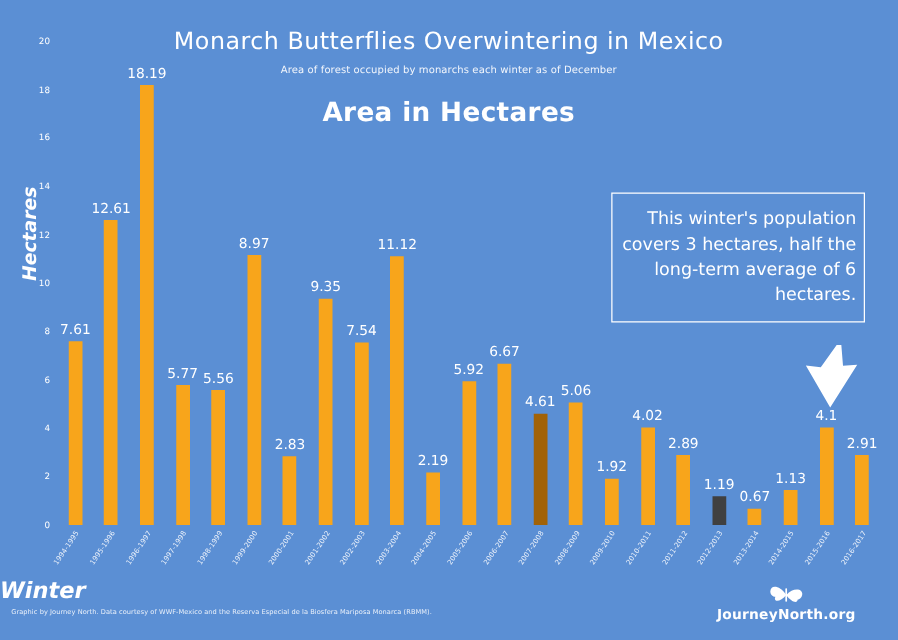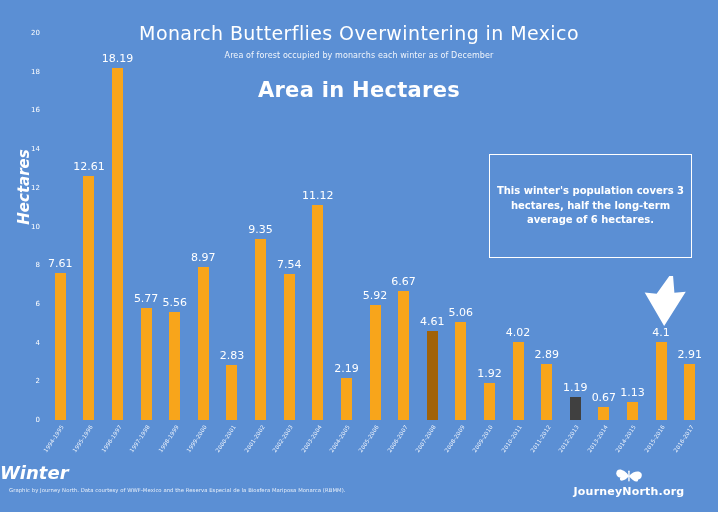--- a/index.html
+++ b/index.html
@@ -88,21 +88,21 @@
   }
 
   
   .callout{
     position:absolute;left:489px;top:154px;width:203px;height:104px;
     border:1.5px solid #ffffff;
     box-sizing:border-box;
     display:flex;align-items:center;justify-content:center;
   }
   .callout-text{
-    text-align:center;font-size:10px;font-weight:700;line-height:1.45;
+    text-align:right;font-size:14px;font-weight:400;line-height:1.45;
     color:#ffffff;padding:0 6px;
   }
 
   
   .arrow{position:absolute;left:634px;top:276px;width:60px;height:62px;}
 
   
   .credit{
     position:absolute;left:9px;top:487px;
     font-size:5.3px;color:#e9f0fa;letter-spacing:.05px;
@@ -168,21 +168,21 @@
           </div>
           <div class="xtick">1997-1998</div>
         </div>
         <div class="bar-slot">
           <div class="bar" style="height: 107.586px; background: rgb(248, 165, 27);">
             <div class="bar-val">5.56</div>
           </div>
           <div class="xtick">1998-1999</div>
         </div>
         <div class="bar-slot">
-          <div class="bar" style="height: 153px; background: rgb(248, 165, 27); margin-top: 48px;">
+          <div class="bar" style="height: 216px; background: rgb(248, 165, 27); margin-top: 48px;">
             <div class="bar-val">8.97</div>
           </div>
           <div class="xtick">1999-2000</div>
         </div>
         <div class="bar-slot">
           <div class="bar" style="height: 54.7605px; background: rgb(248, 165, 27);">
             <div class="bar-val">2.83</div>
           </div>
           <div class="xtick">2000-2001</div>
         </div>
@@ -258,21 +258,21 @@
           </div>
           <div class="xtick">2012-2013</div>
         </div>
         <div class="bar-slot">
           <div class="bar" style="height: 12.9645px; background: rgb(248, 165, 27);">
             <div class="bar-val">0.67</div>
           </div>
           <div class="xtick">2013-2014</div>
         </div>
         <div class="bar-slot">
-          <div class="bar" style="height: 18px; background: rgb(248, 165, 27);">
+          <div class="bar" style="height: 28px; background: rgb(248, 165, 27);">
             <div class="bar-val">1.13</div>
           </div>
           <div class="xtick">2014-2015</div>
         </div>
         <div class="bar-slot">
           <div class="bar" style="height: 77.5935px; background: rgb(248, 165, 27);">
             <div class="bar-val">4.1</div>
           </div>
           <div class="xtick">2015-2016</div>
         </div>

